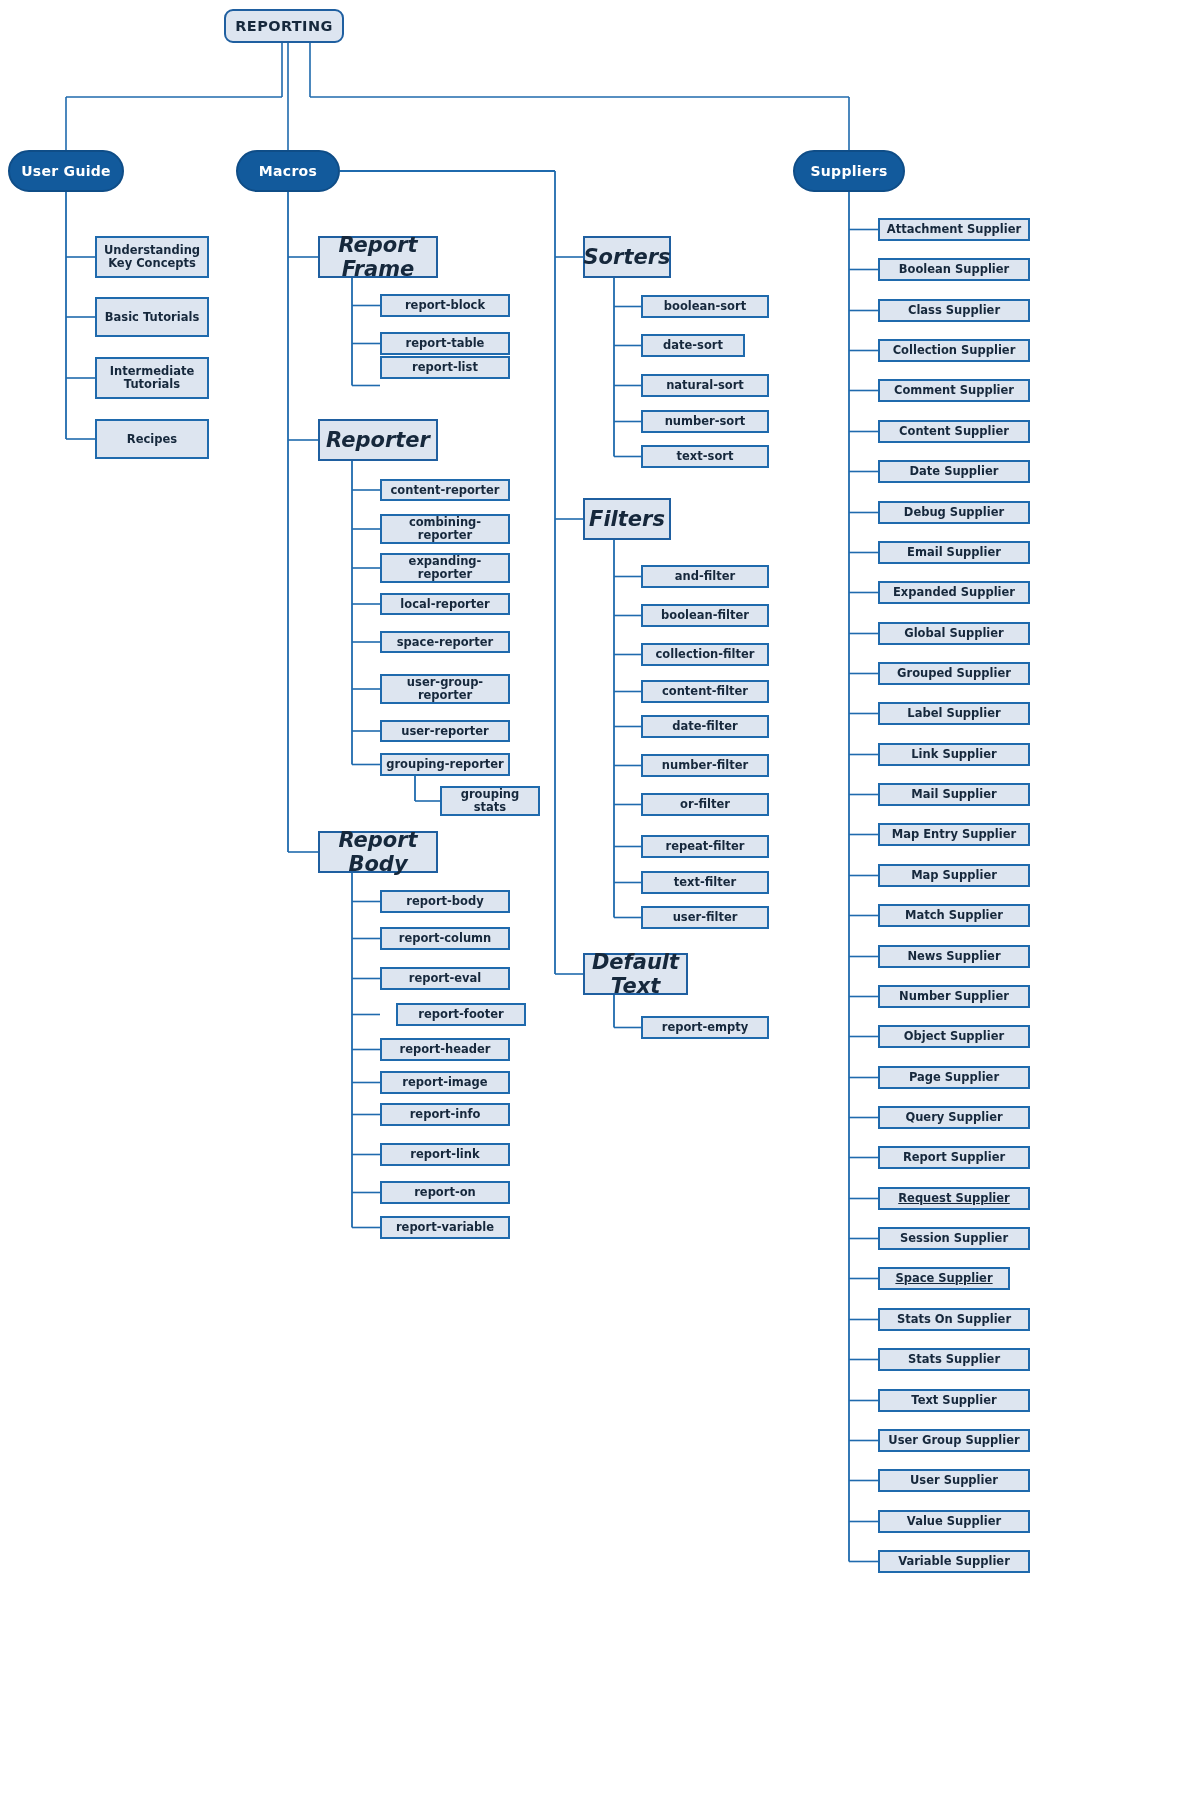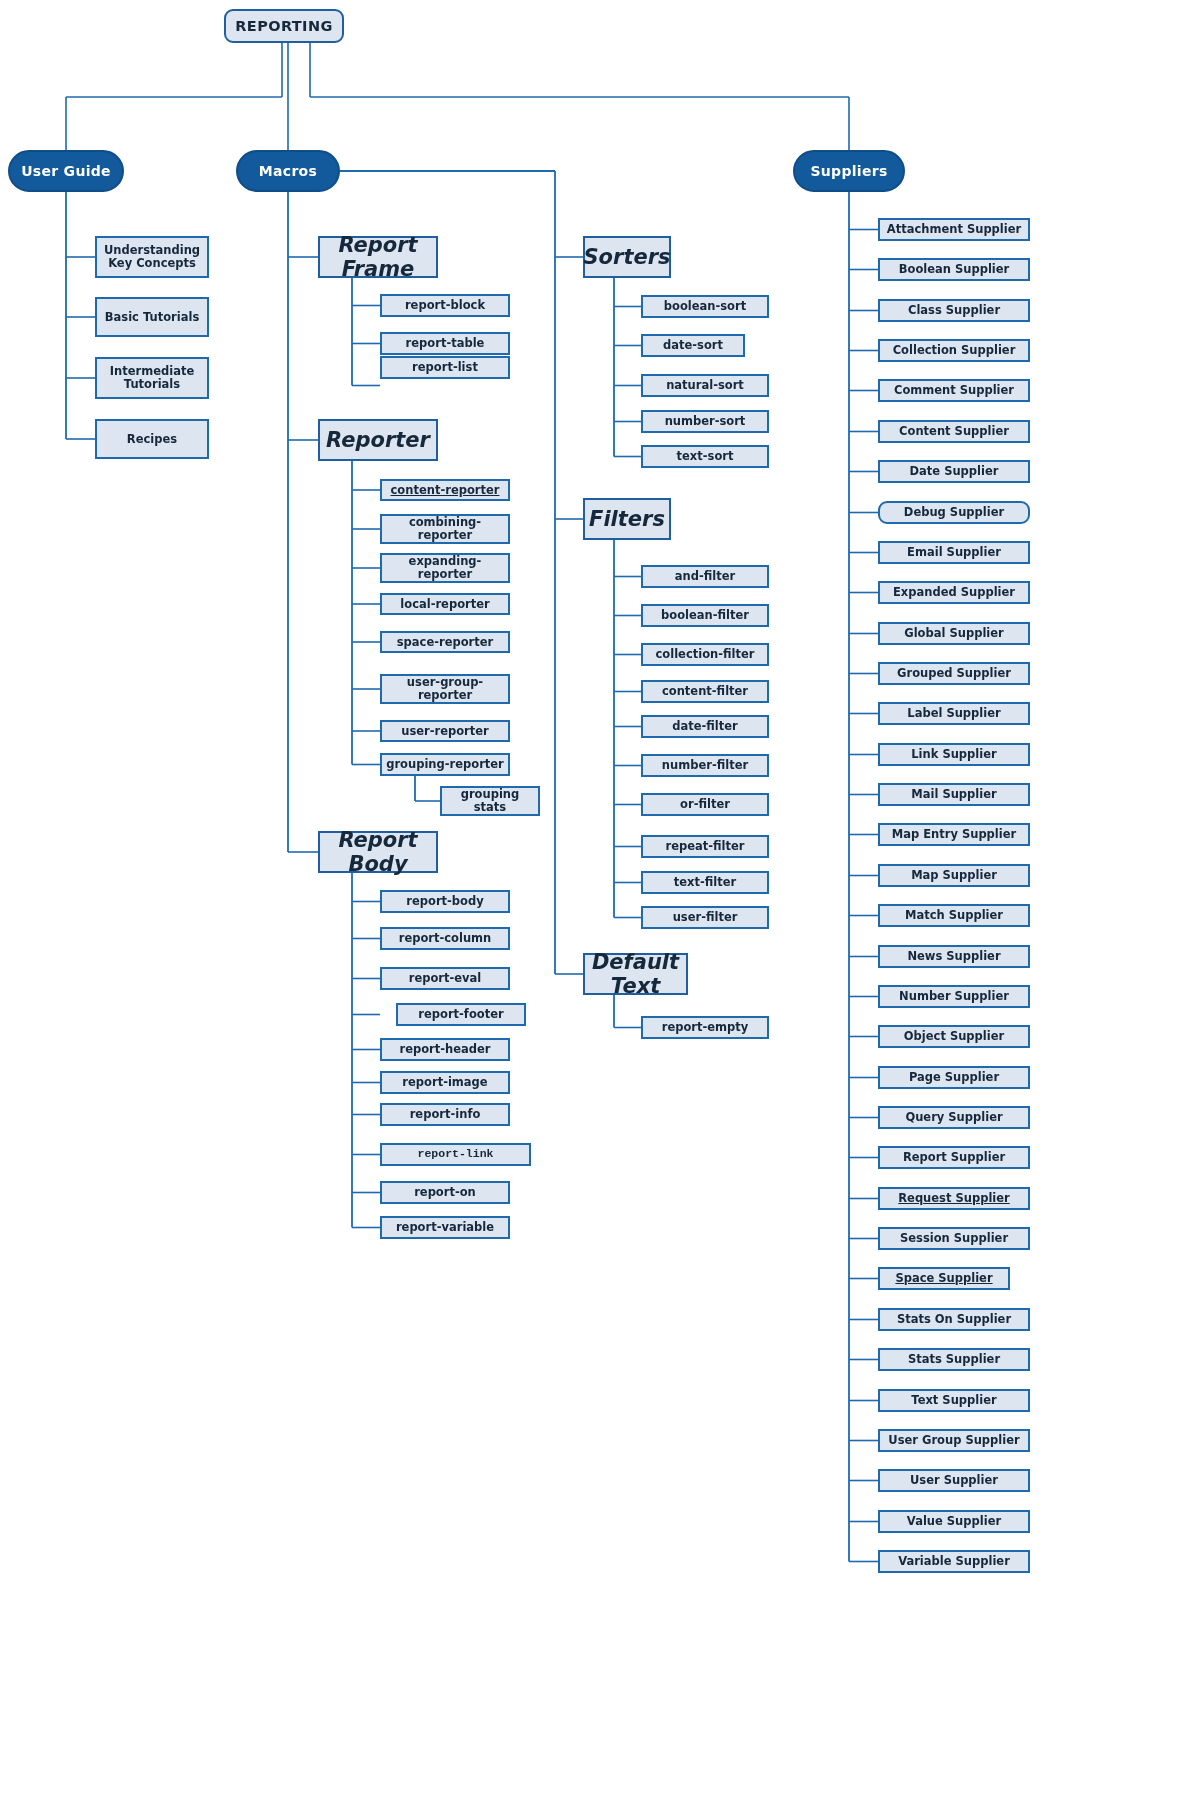--- a/index.html
+++ b/index.html
@@ -169,21 +169,21 @@
       <div class="node cat" style="left: 583px; top: 953px; width: 105px; height: 42px;">Default Text</div>
       <div class="node leaf" style="left: 380px; top: 294px; width: 130px; height: 23px;">
         <span><span>report-block</span></span>
       </div>
       <div class="node leaf" style="left: 380px; top: 332px; width: 130px; height: 23px;">
         <span><span>report-table</span></span>
       </div>
       <div class="node leaf" style="left: 380px; top: 356px; width: 130px; height: 23px;">
         <span><span>report-list</span></span>
       </div>
-      <div class="node leaf" style="left: 380px; top: 479px; width: 130px; height: 22px; text-decoration: underline;">
+      <div class="node leaf" style="left: 380px; top: 479px; width: 130px; height: 22px;">
         <span><span>content-reporter</span></span>
       </div>
       <div class="node leaf two" style="left: 380px; top: 514px; width: 130px; height: 30px;">
         <span><span>combining-</span><br><span>reporter</span></span>
       </div>
       <div class="node leaf two" style="left: 380px; top: 553px; width: 130px; height: 30px;">
         <span><span>expanding-</span><br><span>reporter</span></span>
       </div>
       <div class="node leaf" style="left: 380px; top: 593px; width: 130px; height: 22px;">
         <span><span>local-reporter</span></span>
@@ -217,21 +217,21 @@
       </div>
       <div class="node leaf" style="left: 380px; top: 1038px; width: 130px; height: 23px;">
         <span><span>report-header</span></span>
       </div>
       <div class="node leaf" style="left: 380px; top: 1071px; width: 130px; height: 23px;">
         <span><span>report-image</span></span>
       </div>
       <div class="node leaf" style="left: 380px; top: 1103px; width: 130px; height: 23px;">
         <span><span>report-info</span></span>
       </div>
-      <div class="node leaf" style="left: 380px; top: 1143px; width: 151px; height: 23px; font-family: Liberation Mono, monospace;">
+      <div class="node leaf" style="left: 380px; top: 1143px; width: 130px; height: 23px;">
         <span><span>report-link</span></span>
       </div>
       <div class="node leaf" style="left: 380px; top: 1181px; width: 130px; height: 23px;">
         <span><span>report-on</span></span>
       </div>
       <div class="node leaf" style="left: 380px; top: 1216px; width: 130px; height: 23px;">
         <span><span>report-variable</span></span>
       </div>
       <div class="node leaf" style="left: 641px; top: 295px; width: 128px; height: 23px;">
         <span><span>boolean-sort</span></span>
@@ -295,21 +295,21 @@
       </div>
       <div class="node leaf sup" style="left: 878px; top: 379px; width: 152px; height: 23px;">
         <span>Comment Supplier</span>
       </div>
       <div class="node leaf sup" style="left: 878px; top: 420px; width: 152px; height: 23px;">
         <span>Content Supplier</span>
       </div>
       <div class="node leaf sup" style="left: 878px; top: 460px; width: 152px; height: 23px;">
         <span>Date Supplier</span>
       </div>
-      <div class="node leaf sup" style="left: 878px; top: 501px; width: 152px; height: 23px; border-radius: 9px;">
+      <div class="node leaf sup" style="left: 878px; top: 501px; width: 152px; height: 23px;">
         <span>Debug Supplier</span>
       </div>
       <div class="node leaf sup" style="left: 878px; top: 541px; width: 152px; height: 23px;">
         <span>Email Supplier</span>
       </div>
       <div class="node leaf sup" style="left: 878px; top: 581px; width: 152px; height: 23px;">
         <span>Expanded Supplier</span>
       </div>
       <div class="node leaf sup" style="left: 878px; top: 622px; width: 152px; height: 23px;">
         <span>Global Supplier</span>

